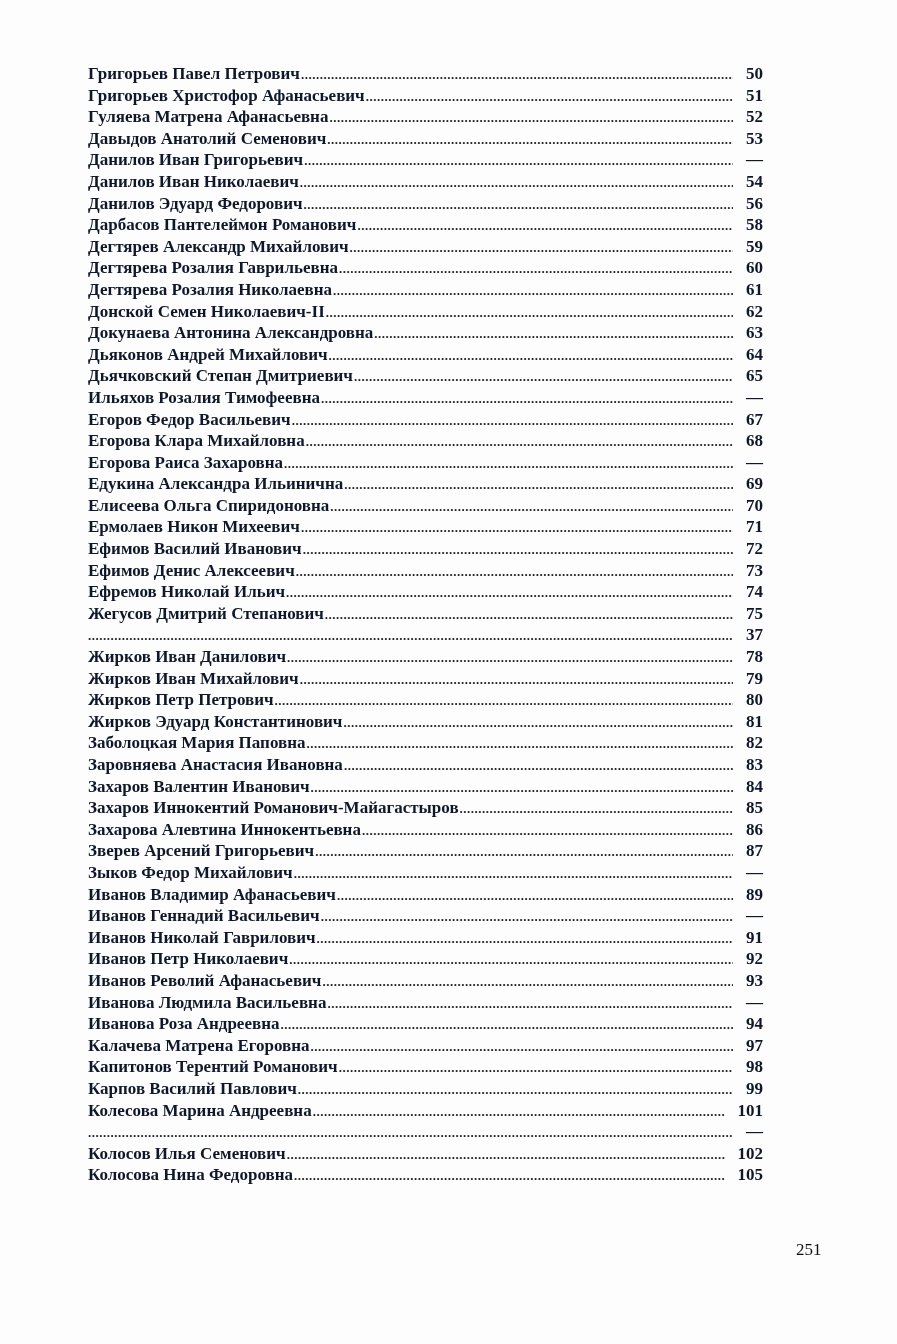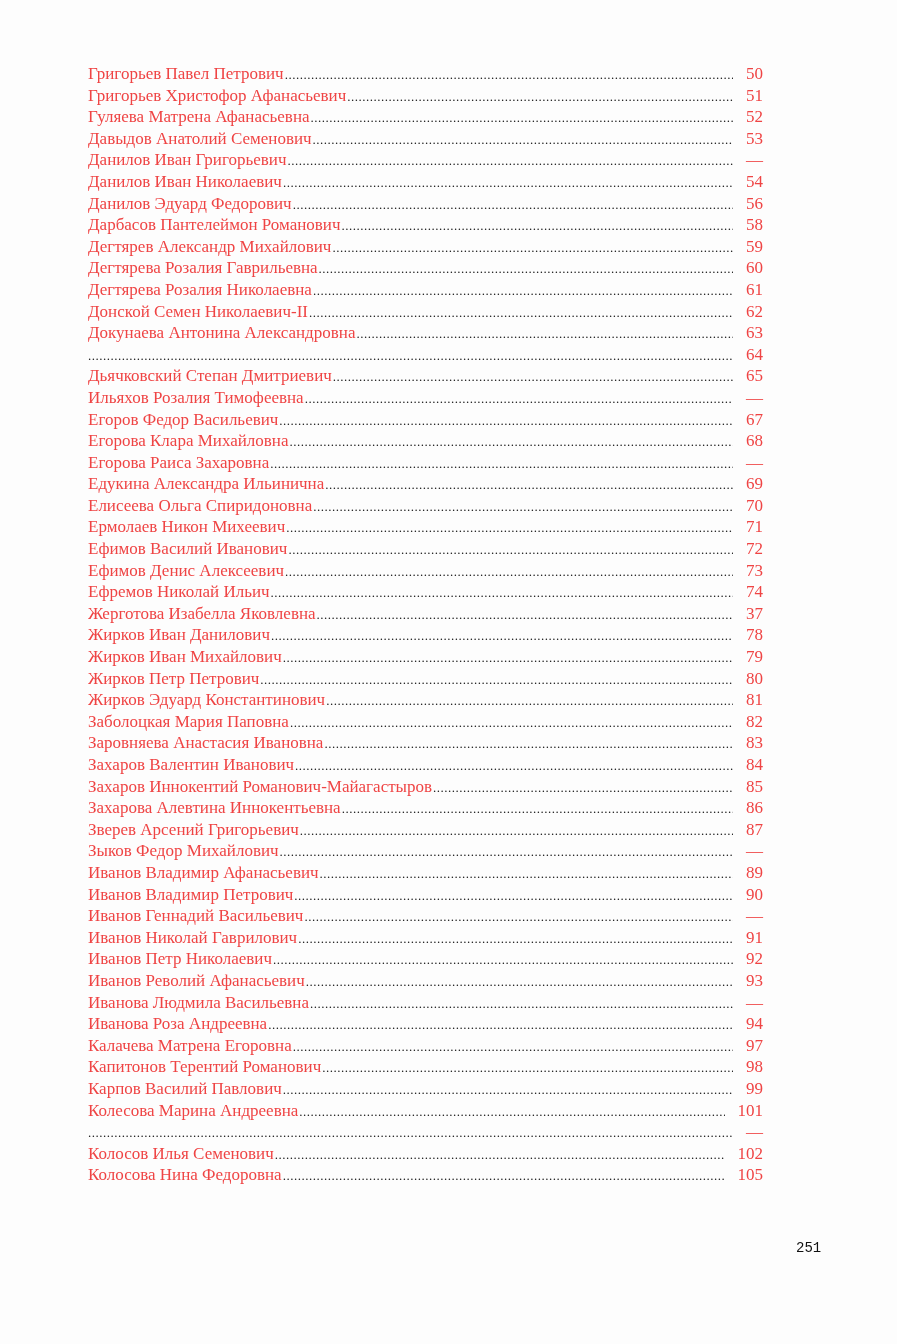--- a/index.html
+++ b/index.html
@@ -1,35 +1,35 @@
 <!DOCTYPE html>
 <html><head>
   <meta charset="utf-8">
   <style>
     html, body { margin: 0; padding: 0; background: #ffffff; }
     body { width: 897px; height: 1344px; position: relative; overflow: hidden; }
     .page { position: absolute; left: 0; top: 0; width: 897px; height: 1344px; background: #fdfdfd; }
     .toc {
       position: absolute; left: 88px; top: 63px; width: 675px;
       font-family: "Liberation Serif", "DejaVu Serif", serif;
-      font-size: 17px; color: #ef4444;
+      font-size: 17px; color: #0f172a; font-weight: bold;
     }
     .row { display: flex; align-items: baseline; height: 21.6px; line-height: 21.6px; white-space: nowrap; }
     .name { flex: 0 0 auto; padding-right: 1px; }
     .dots {
       flex: 1 1 auto; overflow: hidden; height: 21.6px;
       font-size: 13px; letter-spacing: 0.5px; color: #222;
     }
     .dots::before {
       content: "................................................................................................................................................................................................................................";
     }
     .page-ref { flex: 0 0 auto; text-align: right; padding-left: 1px; margin-left: 12px; }
     .page-number {
       position: absolute; left: 796px; top: 1240px;
-      font-family: Liberation Mono, monospace; font-size: 14px; color: #111;
+      font-family: Liberation Serif, serif; font-size: 17px; color: #111;
     }
   </style>
 </head>
 <body>
 
 <div class="page">
   <div class="toc" id="toc">
       <div class="row">
         <span class="name">Григорьев Павел Петрович</span>
         <span class="dots"></span>
@@ -89,20 +89,21 @@
         <span class="name">Донской Семен Николаевич-II</span>
         <span class="dots"></span>
         <span class="page-ref">62</span>
       </div>
       <div class="row">
         <span class="name">Докунаева Антонина Александровна</span>
         <span class="dots"></span>
         <span class="page-ref">63</span>
       </div>
       <div class="row">
+        <span class="name">Дьяконов Андрей Михайлович</span>
         <span class="dots"></span>
         <span class="page-ref">64</span>
       </div>
       <div class="row">
         <span class="name">Дьячковский Степан Дмитриевич</span>
         <span class="dots"></span>
         <span class="page-ref">65</span>
       </div>
       <div class="row">
         <span class="name">Ильяхов Розалия Тимофеевна</span>
@@ -148,21 +149,25 @@
         <span class="name">Ефимов Денис Алексеевич</span>
         <span class="dots"></span>
         <span class="page-ref">73</span>
       </div>
       <div class="row">
         <span class="name">Ефремов Николай Ильич</span>
         <span class="dots"></span>
         <span class="page-ref">74</span>
       </div>
       <div class="row">
-        <span class="name">Жерготова Изабелла Яковлевна</span>
+        <span class="name">Жегусов Дмитрий Степанович</span>
+        <span class="dots"></span>
+        <span class="page-ref">75</span>
+      </div>
+      <div class="row">
         <span class="dots"></span>
         <span class="page-ref">37</span>
       </div>
       <div class="row">
         <span class="name">Жирков Иван Данилович</span>
         <span class="dots"></span>
         <span class="page-ref">78</span>
       </div>
       <div class="row">
         <span class="name">Жирков Иван Михайлович</span>
@@ -211,25 +216,20 @@
       </div>
       <div class="row">
         <span class="name">Зыков Федор Михайлович</span>
         <span class="dots"></span>
         <span class="page-ref">—</span>
       </div>
       <div class="row">
         <span class="name">Иванов Владимир Афанасьевич</span>
         <span class="dots"></span>
         <span class="page-ref">89</span>
-      </div>
-      <div class="row">
-        <span class="name">Иванов Владимир Петрович</span>
-        <span class="dots"></span>
-        <span class="page-ref">90</span>
       </div>
       <div class="row">
         <span class="name">Иванов Геннадий Васильевич</span>
         <span class="dots"></span>
         <span class="page-ref">—</span>
       </div>
       <div class="row">
         <span class="name">Иванов Николай Гаврилович</span>
         <span class="dots"></span>
         <span class="page-ref">91</span>

